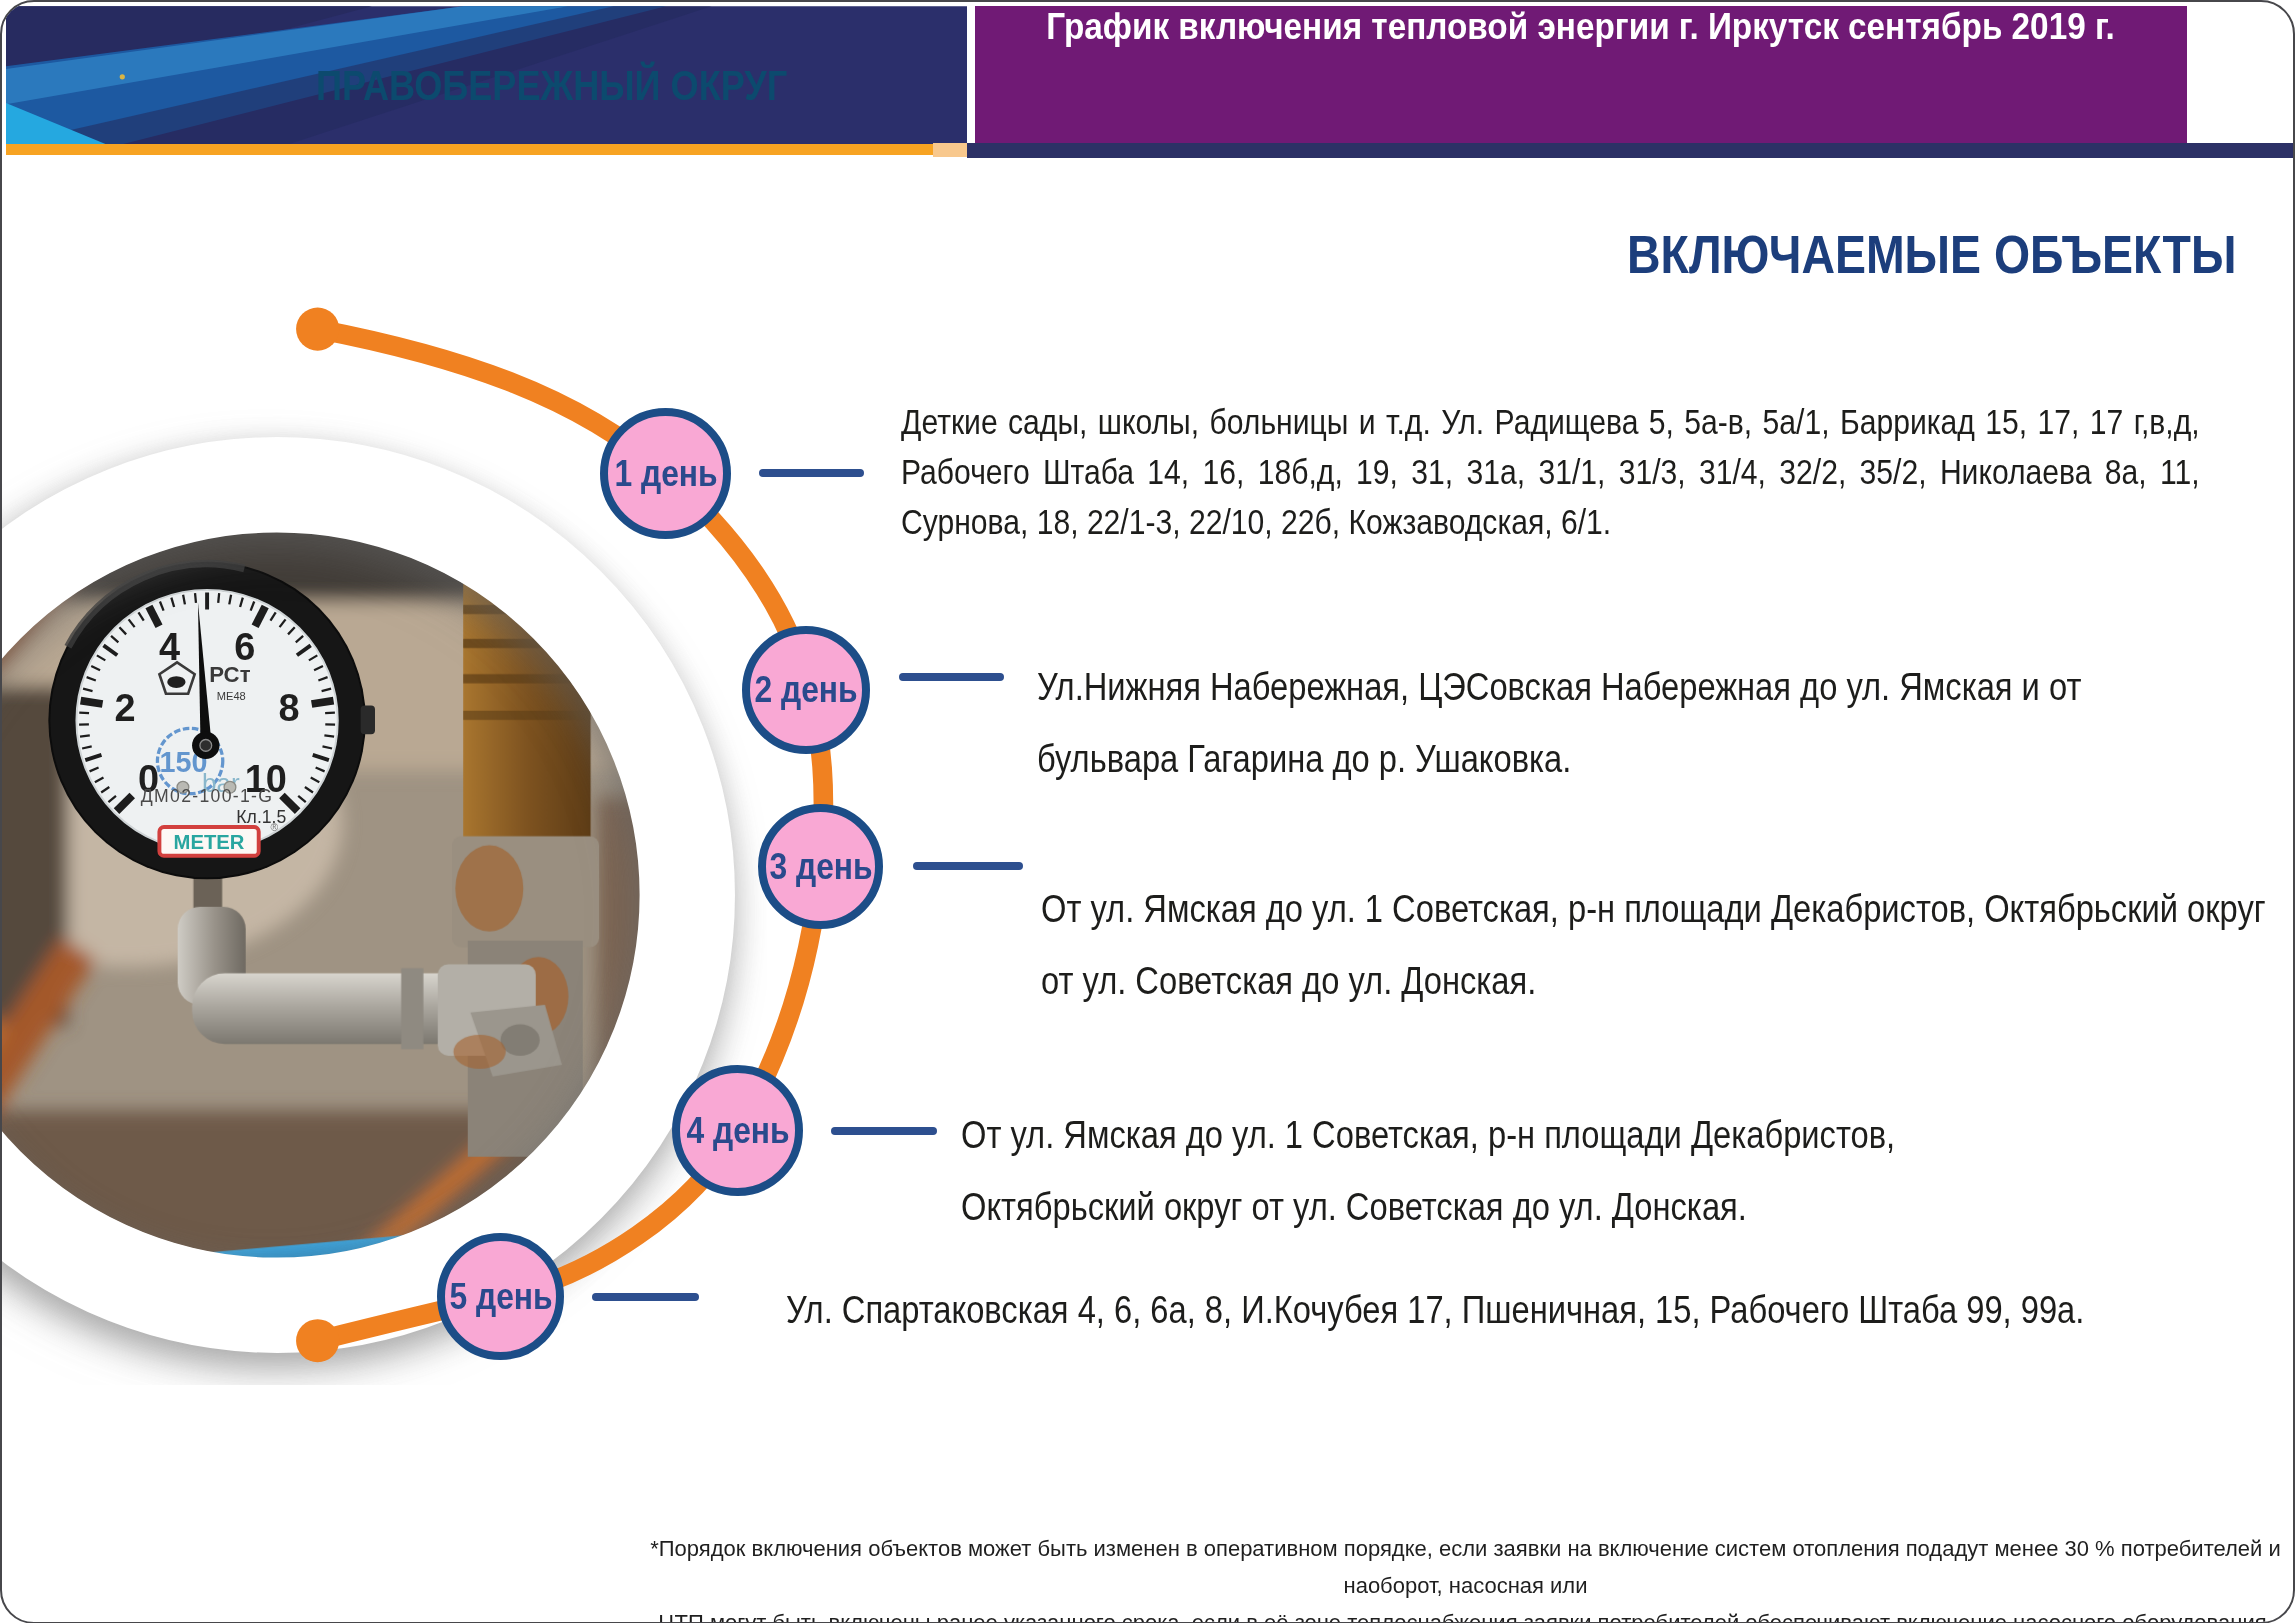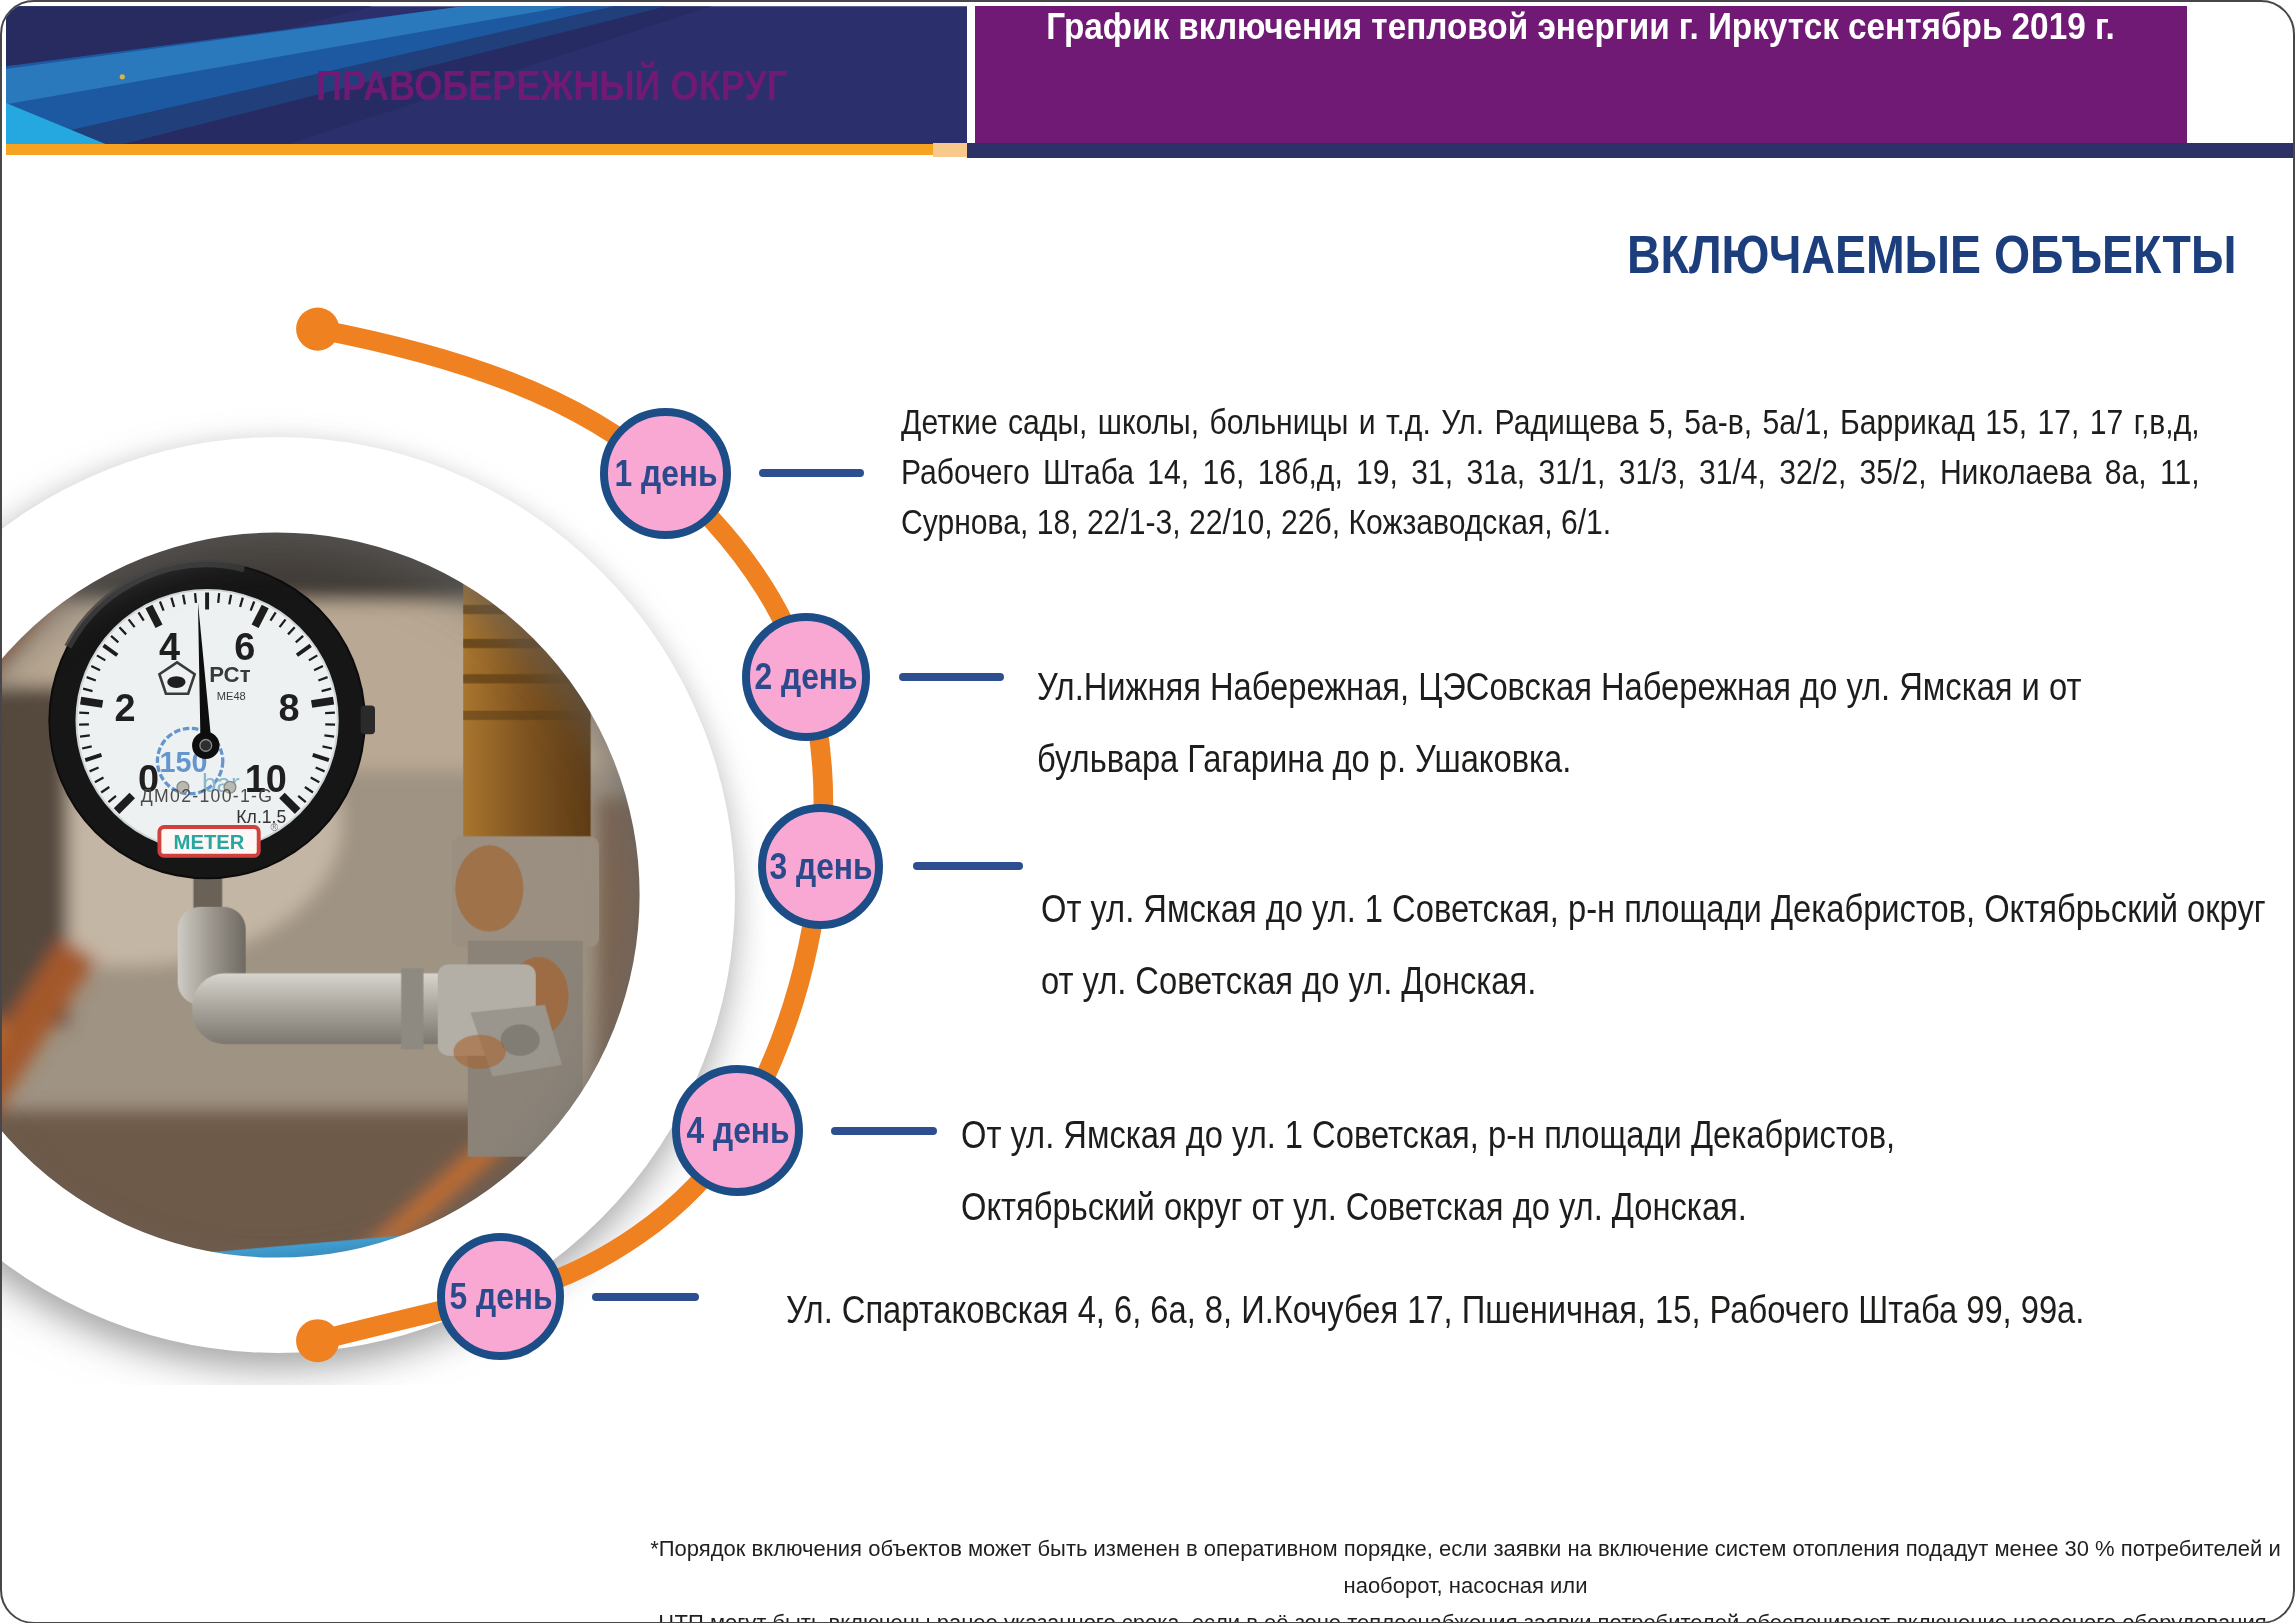--- a/index.html
+++ b/index.html
@@ -3,21 +3,21 @@
 <meta charset="utf-8">
 <style>
   html,body{margin:0;padding:0;background:#ffffff;}
   body{font-family:"Liberation Sans", sans-serif;}
   .page{position:relative;width:2295px;height:1624px;background:#ffffff;
         border:2.6px solid #47474b;border-radius:34px;overflow:hidden;box-sizing:border-box;}
   .abs{position:absolute;}
   .cx{transform:scaleX(0.86);transform-origin:0 0;}
   
   .hdr-left{left:3.9px;top:3.9px;width:961px;height:139px;overflow:hidden;}
-  .hdr-left-title{left:314px;top:60px;color:#701a75;font-size:42px;font-weight:700;white-space:nowrap;}
+  .hdr-left-title{left:314px;top:60px;color:#0c4a6e;font-size:42px;font-weight:700;white-space:nowrap;}
   .hdr-orange{left:973px;top:3.9px;width:1212px;height:137px;background:#701a75;display:flex;align-items:flex-start;justify-content:center;}
   .hdr-orange-title{color:#ffffff;font-size:37px;font-weight:700;white-space:nowrap;transform:scaleX(0.9);}
   .strip-orange{left:3.9px;top:142px;width:927px;height:10.5px;background:#f7a322;}
   .strip-orange-light{left:931px;top:141px;width:34px;height:14.4px;background:#f8c88d;}
   .strip-navy{left:965px;top:141px;width:1326px;height:15px;background:#2c3166;}
   
   .section-title{left:1625px;top:221px;color:#1c3e7c;font-size:54px;font-weight:700;white-space:nowrap;}
   
   .day-circle{border-radius:50%;background:#f9a8d4;border:8.5px solid #1c4d87;box-sizing:border-box;
               display:flex;align-items:center;justify-content:center;}
@@ -253,21 +253,21 @@
 
   <div class="abs connector" style="left:757px;top:467px;width:105px;"></div>
   <div class="abs connector" style="left:897px;top:671px;width:105px;"></div>
   <div class="abs connector" style="left:911px;top:860px;width:110px;"></div>
   <div class="abs connector" style="left:829px;top:1125px;width:106px;"></div>
   <div class="abs connector" style="left:590px;top:1291px;width:107px;"></div>
 
   <div class="abs day-circle" style="left:598px;top:406px;width:131px;height:131px;">
     <span>1 день</span>
   </div>
-  <div class="abs day-circle" style="left:740px;top:611px;width:128px;height:128px;justify-content:center;">
+  <div class="abs day-circle" style="left:740px;top:624px;width:128px;height:128px;justify-content:center;">
     <span>2 день</span>
   </div>
   <div class="abs day-circle" style="left:756px;top:802px;width:125px;height:125px;">
     <span>3 день</span>
   </div>
   <div class="abs day-circle" style="left:670px;top:1063px;width:131px;height:131px;">
     <span>4 день</span>
   </div>
   <div class="abs day-circle" style="left:435px;top:1231px;width:127px;height:127px;">
     <span>5 день</span>

